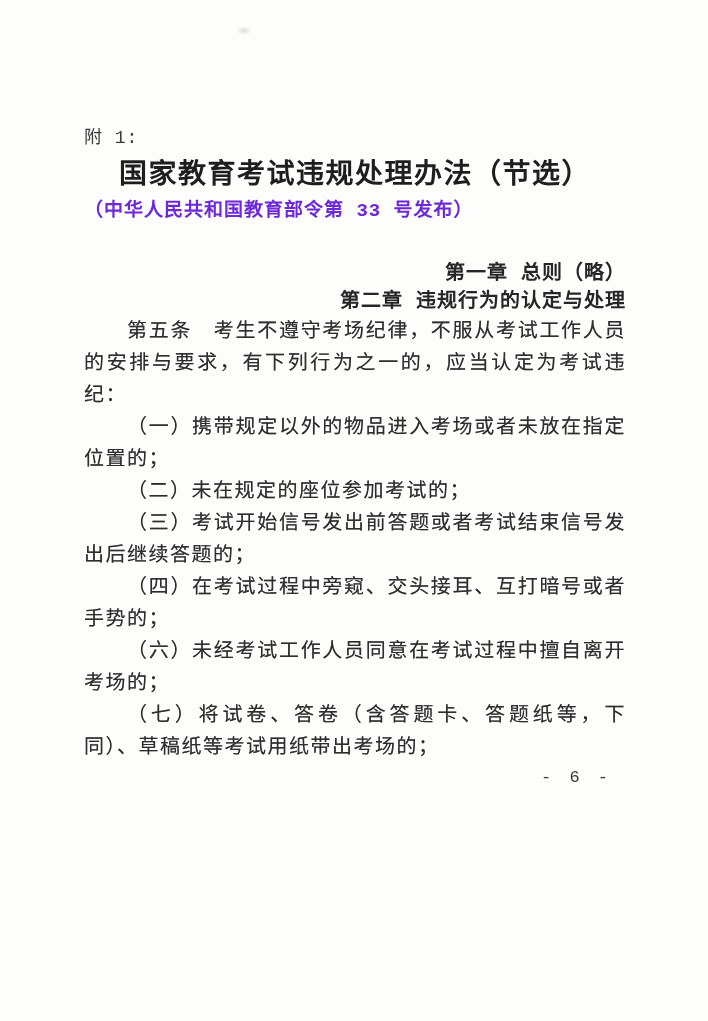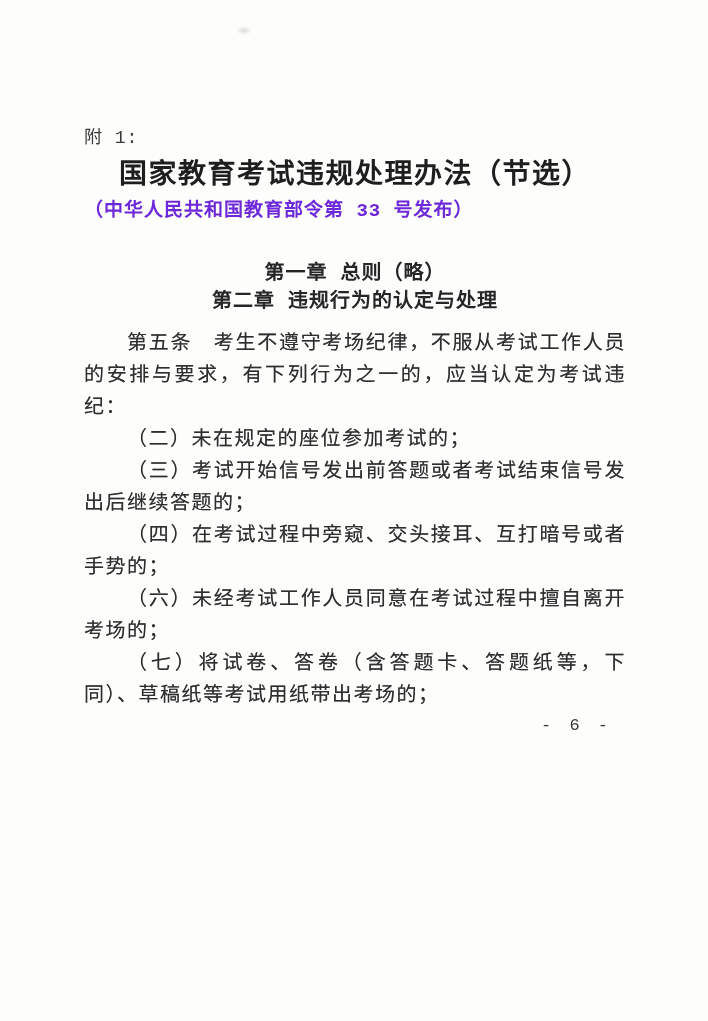--- a/index.html
+++ b/index.html
@@ -49,31 +49,30 @@
   .doc-subtitle {
     margin-top: 4px;
     text-align: left;
     font-size: 19px;
     line-height: 26px;
     font-weight: bold;
     letter-spacing: 1px;
     color: #6d28d9;
   }
   .chapter-heading {
-    text-align: center;
+    text-align: right;
     font-size: 20px;
     line-height: 28px;
     font-weight: bold;
     letter-spacing: 1px;
     color: #262626;
   }
   .chapter-1 { margin-top: 36px; }
   .chapter-2 { }
   .doc-body {
-    margin-top: 12px;
   }
   .doc-body p {
     margin: 0;
     font-size: 20px;
     line-height: 32px;
     letter-spacing: 1.5px;
     text-align: justify;
     text-indent: 2.15em;
     color: #2e2e2e;
     text-shadow: 0 0 0.4px rgba(46,46,46,0.55);
@@ -100,20 +99,21 @@
   <h1 class="doc-title">国家教育考试违规处理办法（节选）</h1>
 
   <div class="doc-subtitle">（中华人民共和国教育部令第 33 号发布）</div>
 
   <div class="chapter-heading chapter-1">第一章 总则（略）</div>
 
   <div class="chapter-heading chapter-2">第二章 违规行为的认定与处理</div>
 
   <div class="doc-body">
     <p>第五条　考生不遵守考场纪律，不服从考试工作人员的安排与要求，有下列行为之一的，应当认定为考试违纪：</p>
+    <p>（一）携带规定以外的物品进入考场或者未放在指定位置的；</p>
     <p>（二）未在规定的座位参加考试的；</p>
     <p>（三）考试开始信号发出前答题或者考试结束信号发出后继续答题的；</p>
     <p>（四）在考试过程中旁窥、交头接耳、互打暗号或者手势的；</p>
     <p>（六）未经考试工作人员同意在考试过程中擅自离开考场的；</p>
     <p>（七）将试卷、答卷（含答题卡、答题纸等，下同）、草稿纸等考试用纸带出考场的；</p>
   </div>
 
   <div class="page-footer">- 6 -</div>
 
 </div>

